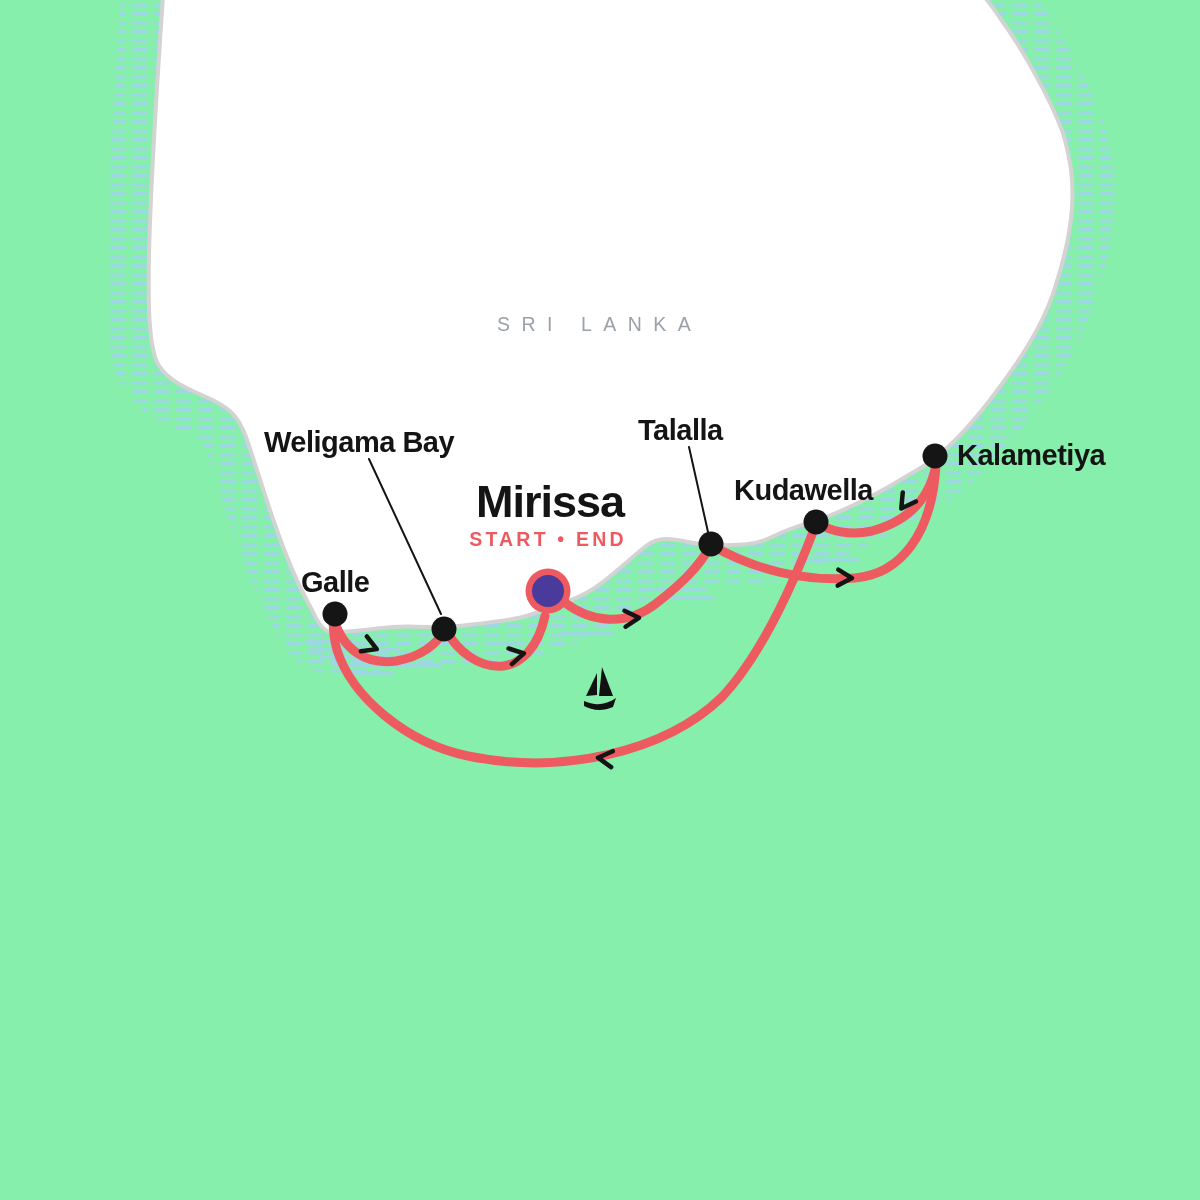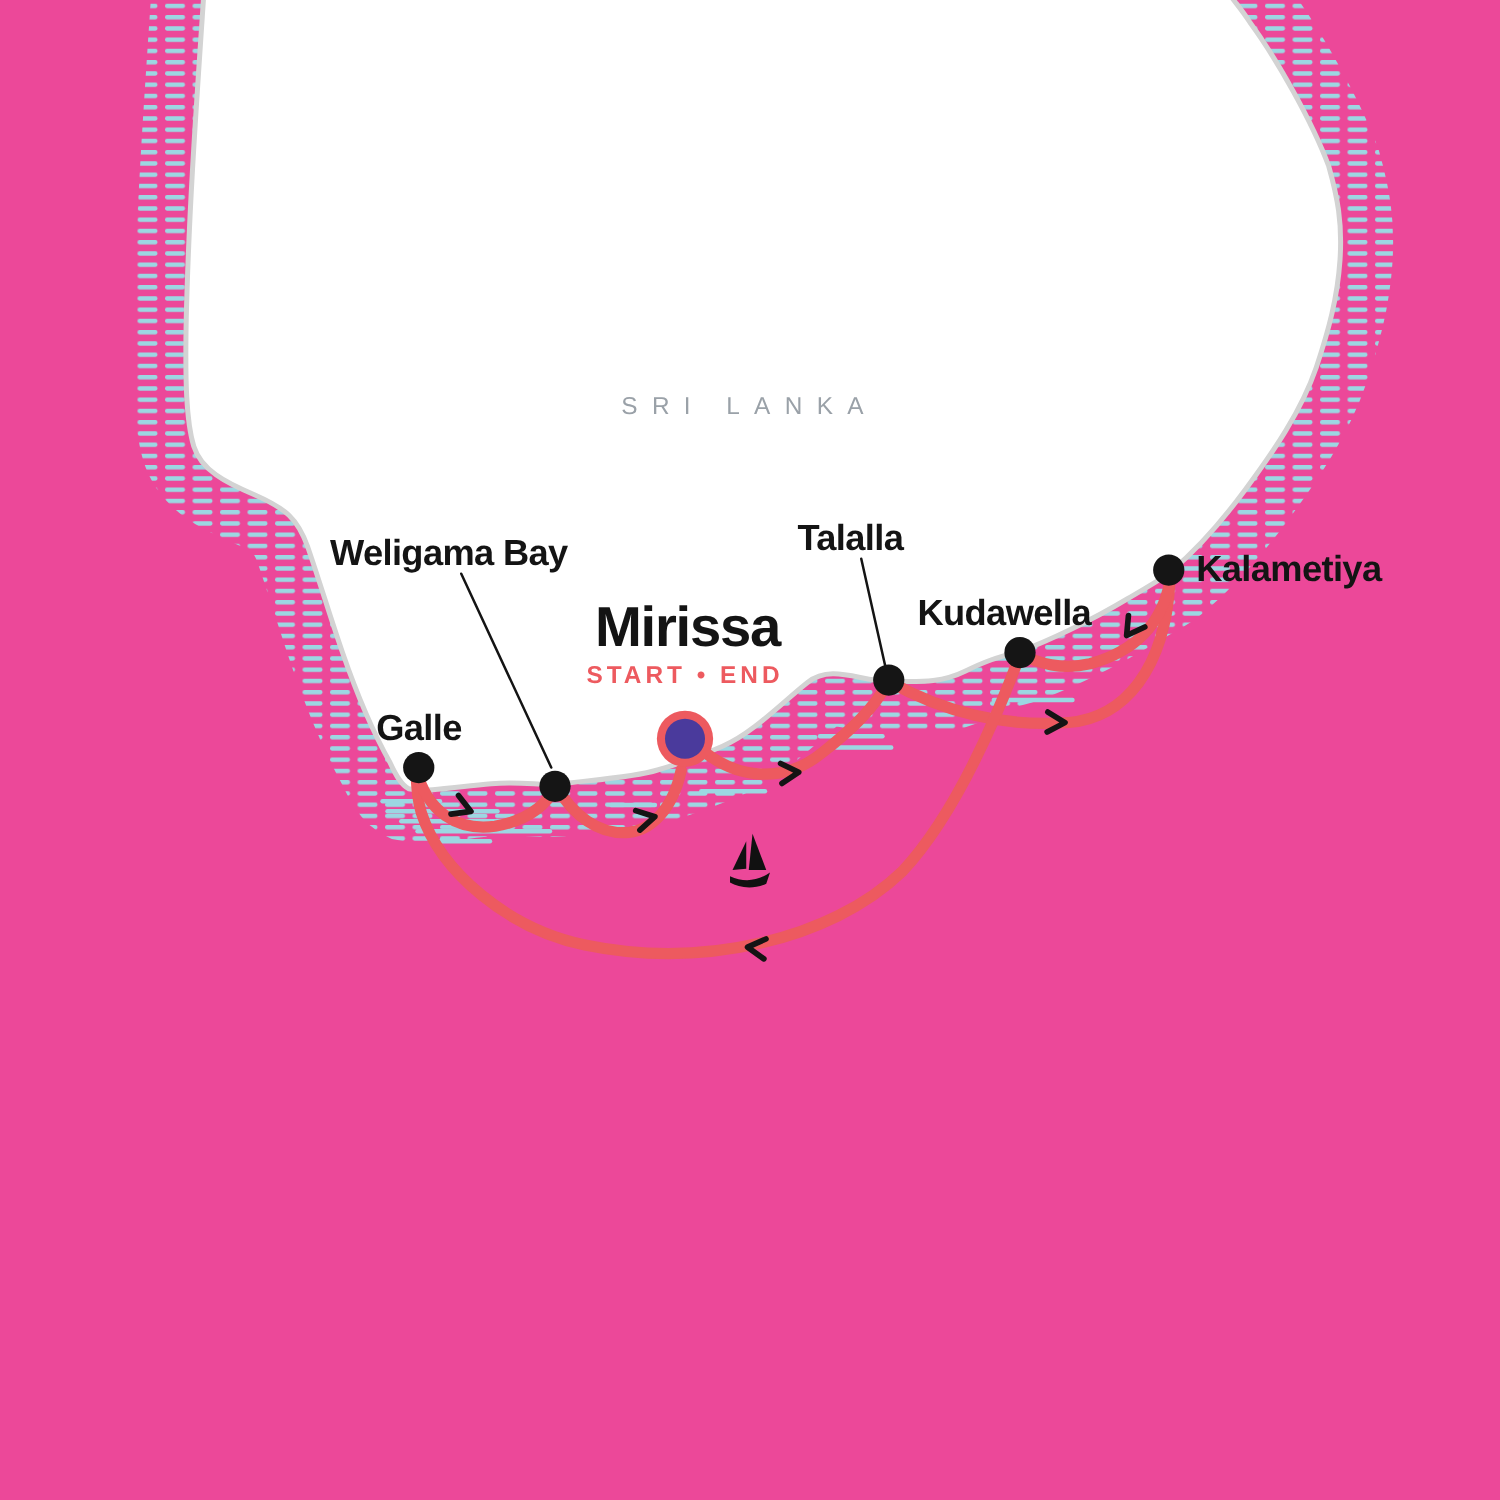--- a/index.html
+++ b/index.html
@@ -1,16 +1,16 @@
 <!DOCTYPE html>
 <html><head>
 <meta charset="utf-8">
 <style>
   html,body{margin:0;padding:0;background:#ffffff;}
-  .stage{position:relative;width:1200px;height:1200px;background:#ec4899;overflow:hidden;
+  .stage{position:relative;width:1200px;height:1200px;background:#86efac;overflow:hidden;
          font-family:"Liberation Sans","DejaVu Sans",sans-serif;}
   svg{display:block;}
   .stop-label{font-family:"Liberation Sans","DejaVu Sans",sans-serif;font-weight:bold;
               font-size:29px;letter-spacing:-0.5px;fill:#141414;}
   .title-label{font-family:"Liberation Sans","DejaVu Sans",sans-serif;font-weight:bold;
                font-size:45px;letter-spacing:-1px;fill:#141414;}
   .badge-label{font-family:"Liberation Sans","DejaVu Sans",sans-serif;font-weight:bold;
                font-size:19.5px;letter-spacing:3.2px;fill:#ed5a5f;}
   .region-label{font-family:"Liberation Sans","DejaVu Sans",sans-serif;font-weight:400;
                 font-size:19.5px;letter-spacing:11.5px;fill:#9aa1a8;}

